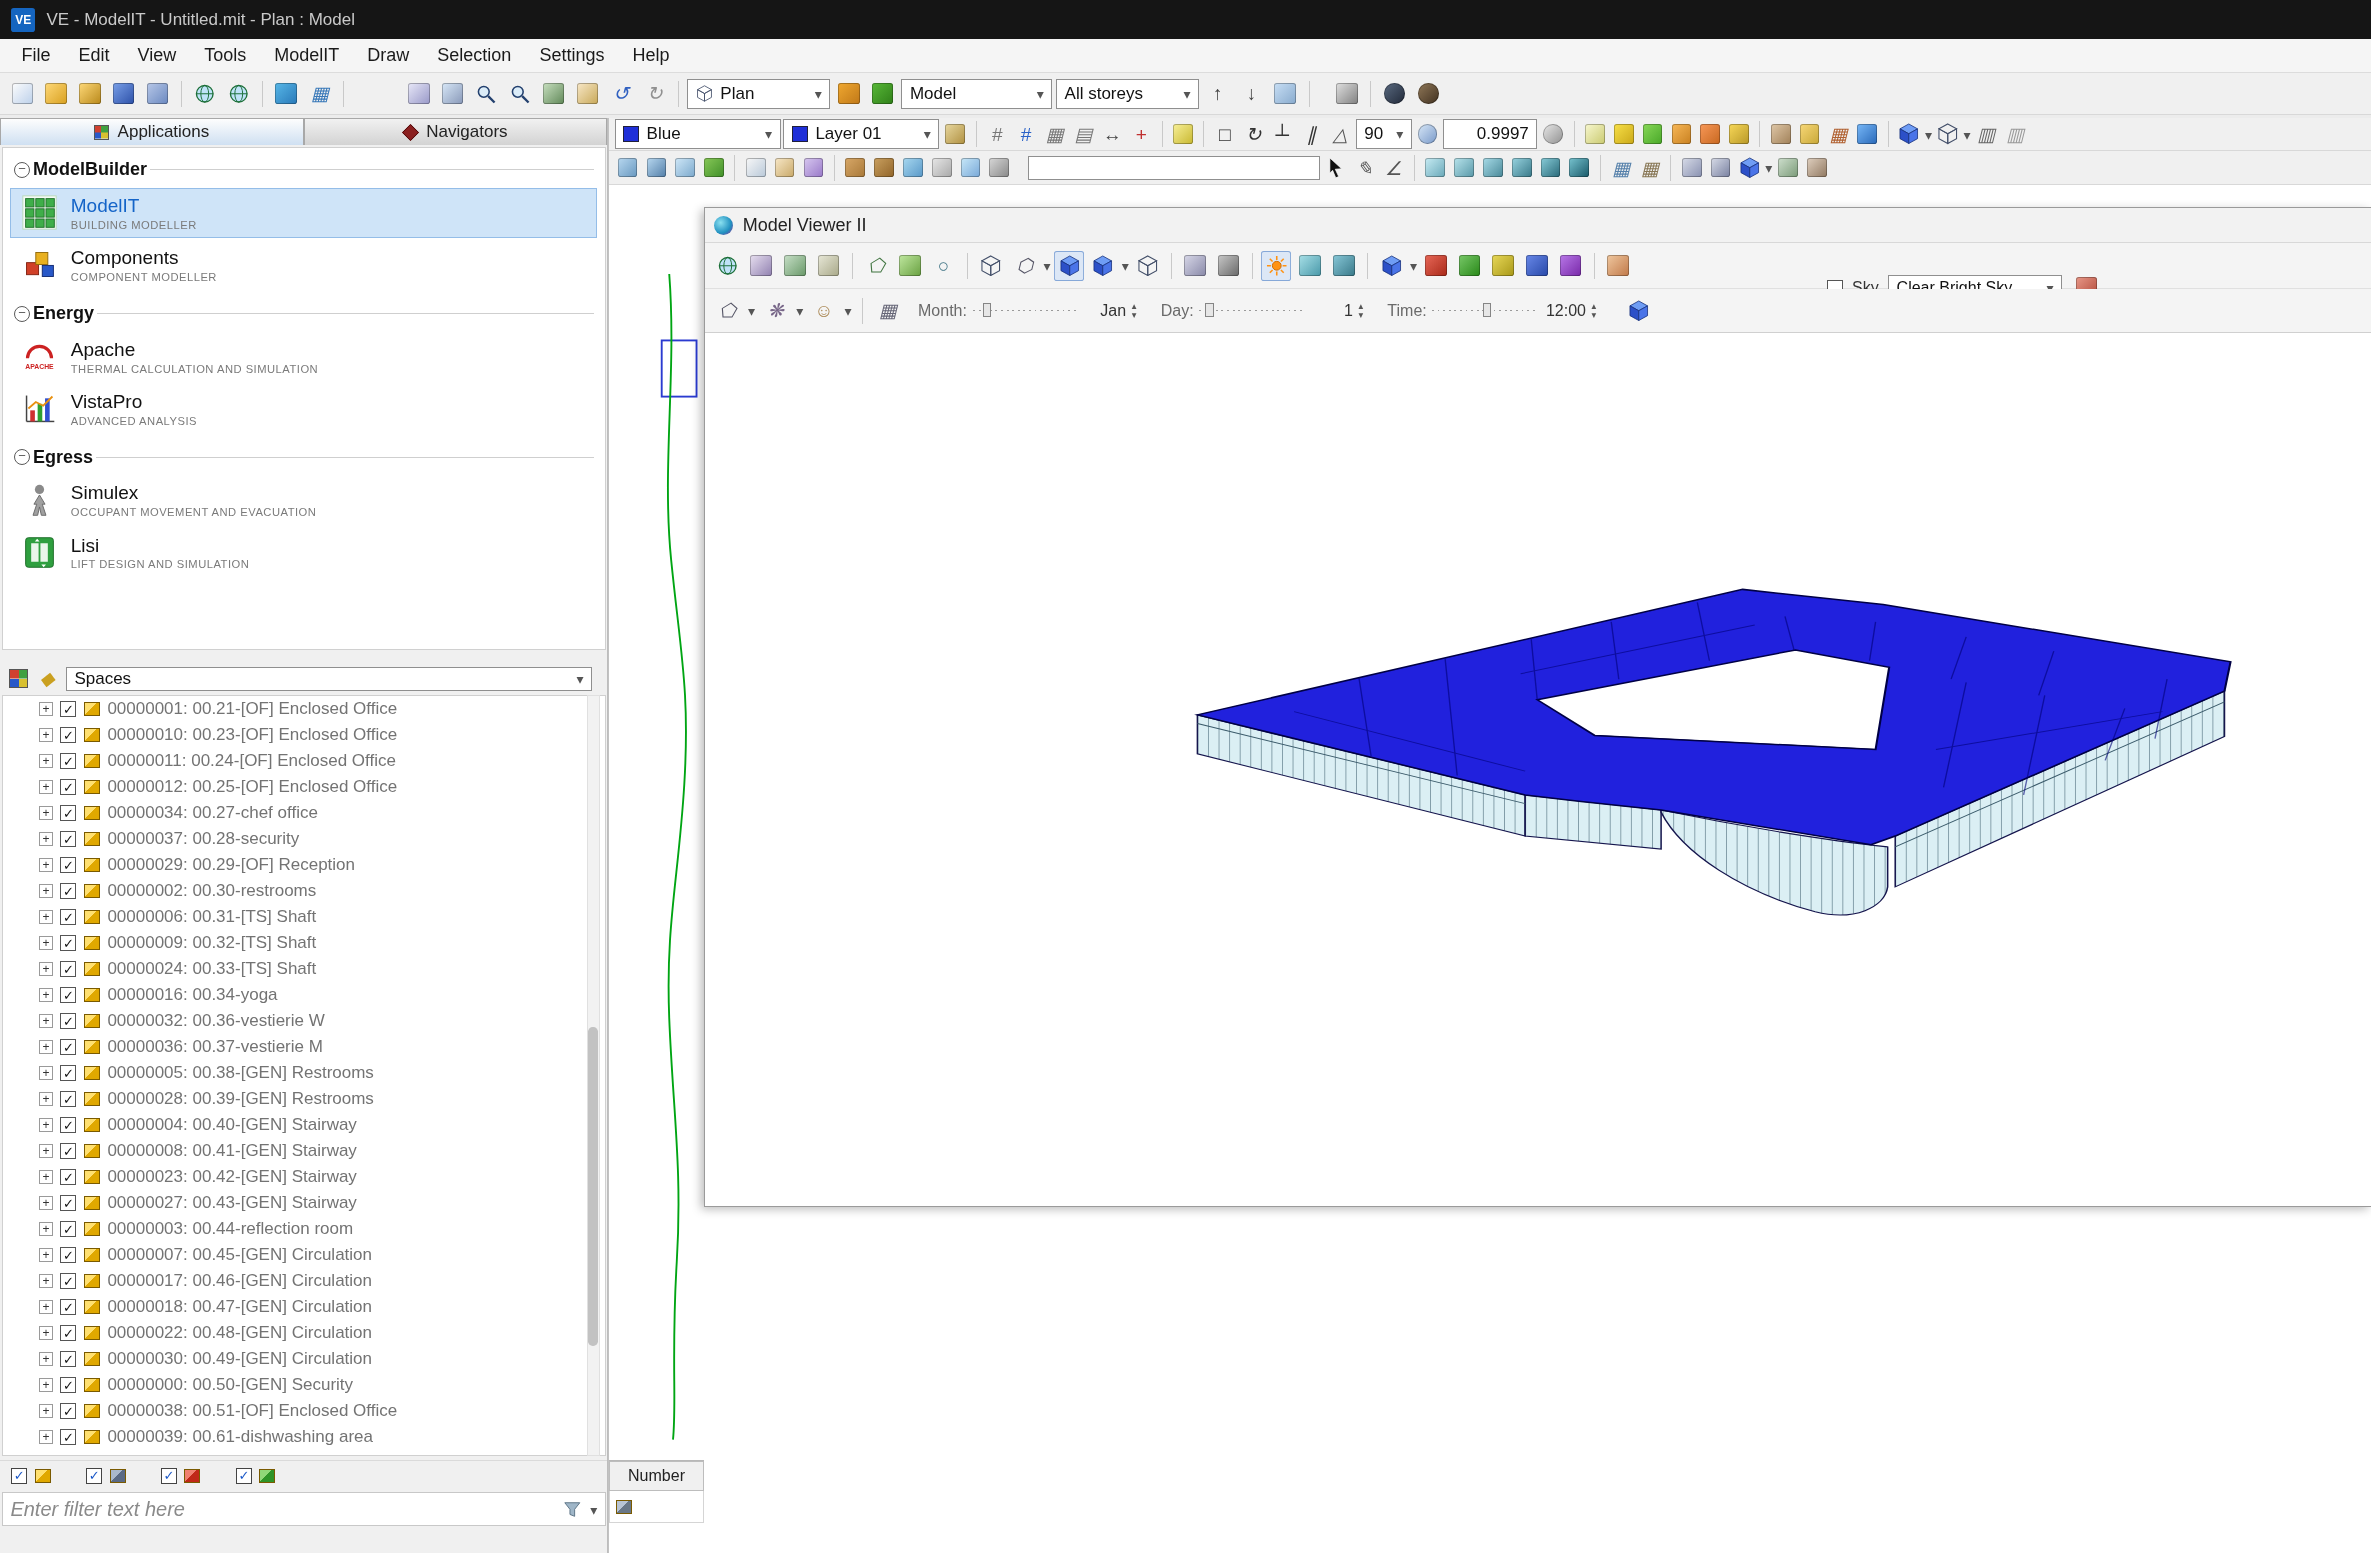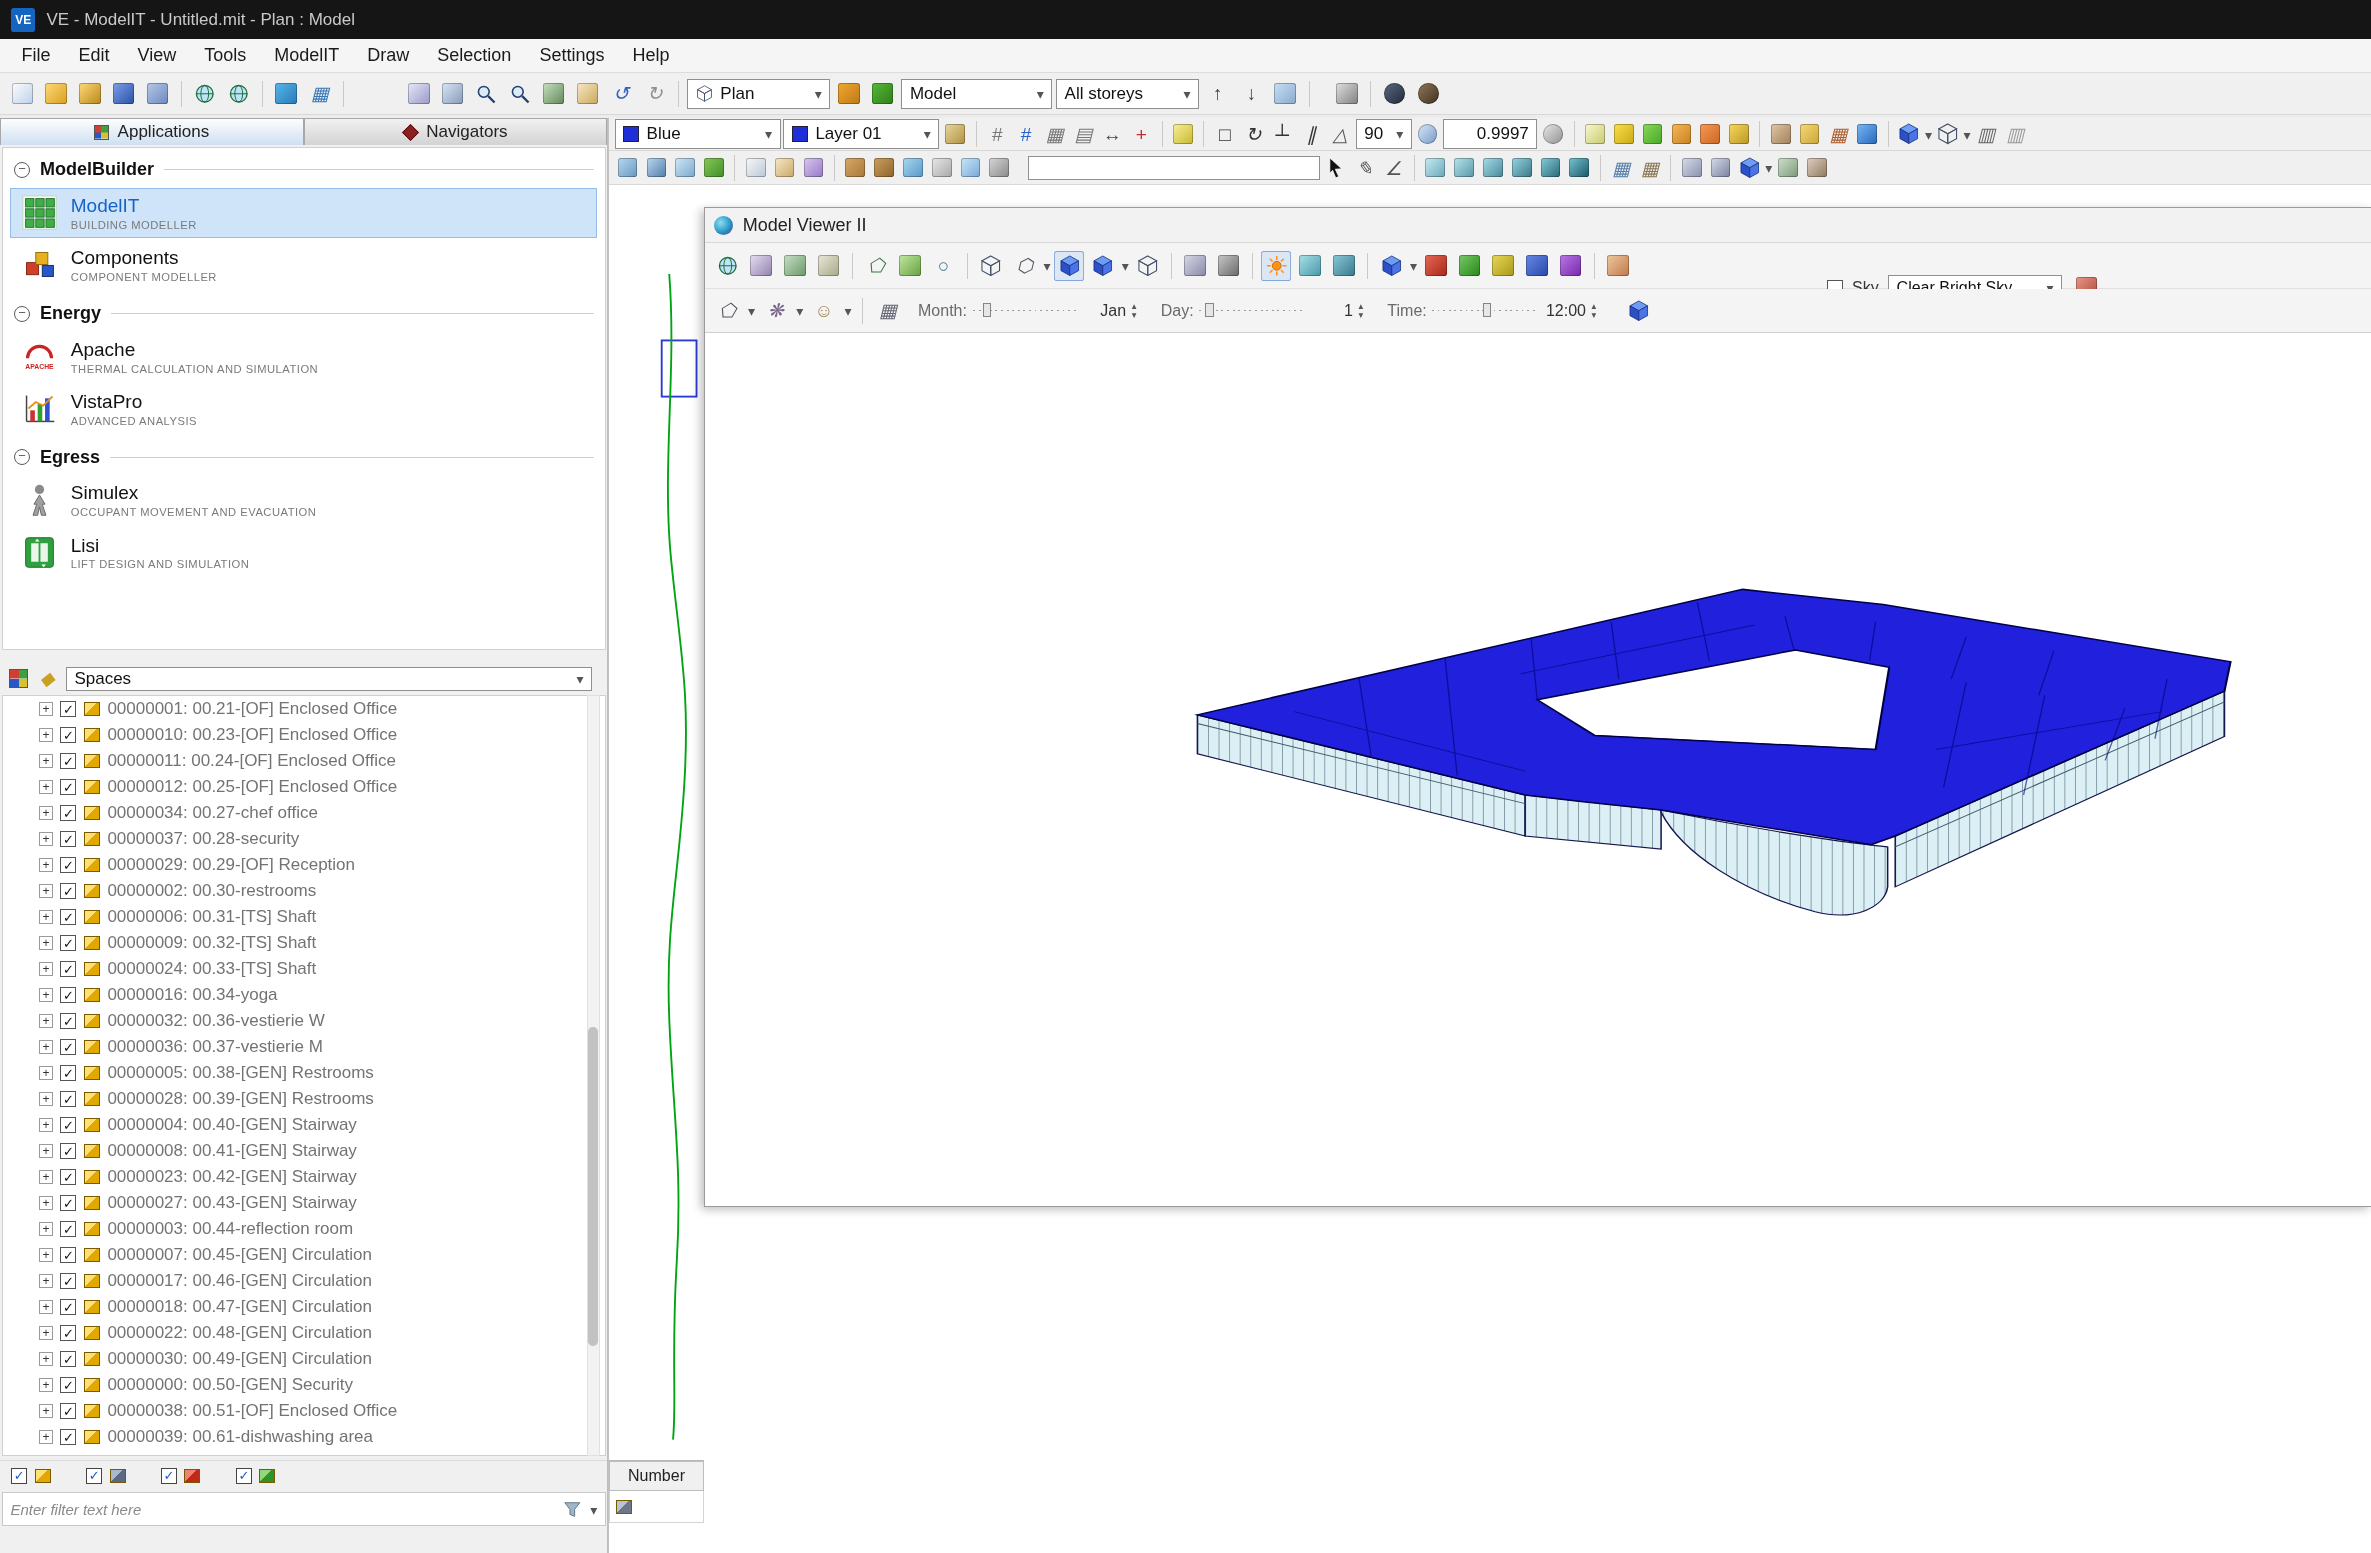--- a/index.html
+++ b/index.html
@@ -50,21 +50,21 @@
   .sidebar { position:absolute; left:0; top:118px; width:608px; bottom:0; background:#f0f0f0; border-right:0.9px solid #bdbdbd; }
   .tabs { position:absolute; left:0; top:0; width:100%; height:27px; display:flex; }
   .tab { flex:1; display:flex; align-items:center; justify-content:center; gap:8.4px; font-size:17px; color:#222; border:0.9px solid #a8a8a8; border-bottom:none; }
   .tab.active { background:linear-gradient(#fdfdfd,#cfe0f2); }
   .tab:not(.active) { background:linear-gradient(#f1f1f1,#d3d3d3); }
   .tabicon { width:15px; height:15px; flex:none;
     background-image:linear-gradient(90deg,#d04030 50%,#40a040 50%),linear-gradient(90deg,#2858c8 50%,#d8c030 50%);
     background-size:100% 50%; background-position:0 0,0 100%; background-repeat:no-repeat; border:0.9px solid #555; }
   .tabicon.nav { background:#8b2020; transform:rotate(45deg) scale(.8); border:0.9px solid #400; }
   .appsbox { position:absolute; left:1.9px; top:29px; width:604px; height:503px; background:#fff; border:0.9px solid #d0d0d0; overflow:hidden; }
-  .grouphdr { display:flex; align-items:center; gap:10px; padding:11.2px 11.2px 5.6px; }
+  .grouphdr { display:flex; align-items:center; gap:3px; padding:11.2px 11.2px 5.6px; }
   .grouphdr .gtext { font-size:18px; font-weight:bold; color:#111; }
   .grouphdr .line { flex:1; height:0.9px; background:#cfcfcf; }
   .ghicon { width:16px; height:16px; border-radius:50%; border:1.9px solid #5a5a5a; color:#5a5a5a; font-size:13px; line-height:12px; text-align:center; flex:none; }
   .ghicon::before { content:"−"; }
   .appitem { display:flex; align-items:center; gap:13px; padding:5.6px 9.4px; margin:1.9px 7.5px; border:0.9px solid transparent; }
   .appitem.sel { background:#cfe4f8; border-color:#94bde8; }
   .appitem svg { width:37px; height:37px; flex:none; }
   .appitem .ttl { font-size:19px; color:#111; }
   .appitem.sel .ttl { color:#1464c8; }
   .appitem .sub { font-size:11.2px; color:#7a7a7a; letter-spacing:0.5px; margin-top:1.9px; }
@@ -80,21 +80,21 @@
   .cbx.on::before { content:"✓"; }
   .cbx.blue { color:#1b58c8; border-color:#444; }
   .cube { width:16px; height:14px; background:linear-gradient(135deg,var(--c1,#ffe070) 45%,var(--c2,#e0a800) 45%); border:0.9px solid #7a5a00; flex:none; }
   .tlabel { font-size:17px; color:#737373; white-space:nowrap; }
   .vscroll { position:absolute; right:7.5px; top:577px; width:13px; height:761px; background:#f2f2f2; border:0.9px solid #e0e0e0; }
   .vscroll .thumb { position:absolute; left:0.9px; width:9.4px; top:331px; height:319px; background:#c2c2c2; border-radius:4.7px; }
 
   .colorrow { position:absolute; left:0; top:1342px; width:100%; height:30px; display:flex; align-items:center; gap:9.4px; padding:0 11.2px; background:#f0f0f0; border-top:0.9px solid #dadada; }
   .colorrow .pair { display:flex; align-items:center; gap:7.5px; margin-right:26px; }
   .filterbar { position:absolute; left:1.9px; top:1374px; width:604px; height:34px; background:#fff; border:0.9px solid #c8c8c8; display:flex; align-items:center; padding:0 7.5px; gap:7.5px; }
-  .filter { flex:1; border:none; outline:none; font-size:15px; font-style:italic; color:#555; }
+  .filter { flex:1; border:none; outline:none; font-size:20px; font-style:italic; color:#555; }
   .filter::placeholder { color:#8a8a8a; font-style:italic; }
   .filterbar svg { width:20.6px; height:20.6px; }
 
   
   .viewer { position:absolute; left:704px; top:207px; width:1668px; height:1000px; background:#fff; border:0.9px solid #9a9a9a; box-shadow:-2.8px 2.8px 9.4px rgba(0,0,0,.28); display:flex; flex-direction:column; }
   .vtitle { height:35px; background:#f2f2f2; border-bottom:0.9px solid #d8d8d8; display:flex; align-items:center; gap:9.4px; padding:0 9.4px; }
   .vtitle .vticon { width:19px; height:19px; border-radius:50%; background:radial-gradient(circle at 35% 35%, #8ae0f0, #2090c0 60%, #a02090); flex:none; }
   .vtitle .vtext { font-size:18px; color:#222; }
   .vtA { height:46px; padding:0 7.5px; gap:3.7px; display:flex; align-items:center; background:#f4f4f4; border-bottom:0.9px solid #e0e0e0; }
   .vtB { height:44px; padding:0 7.5px; gap:5.6px; display:flex; align-items:center; background:#f4f4f4; border-bottom:0.9px solid #d0d0d0; }

